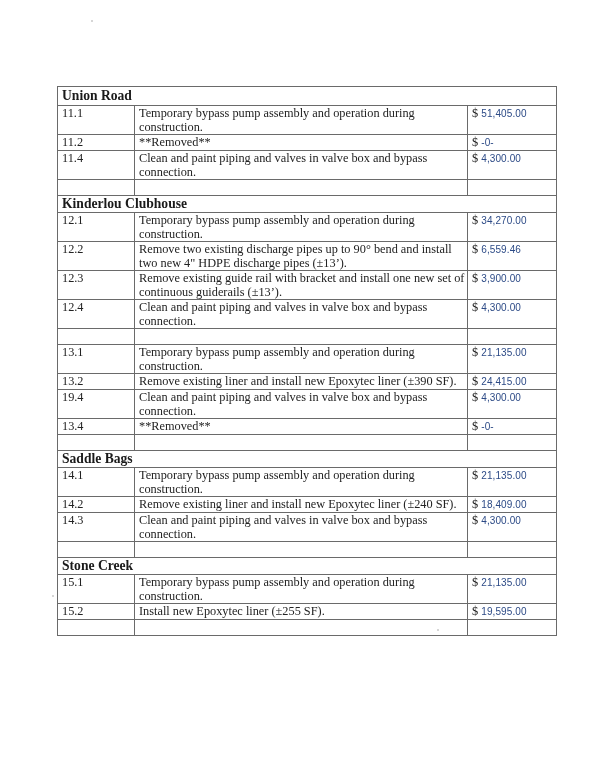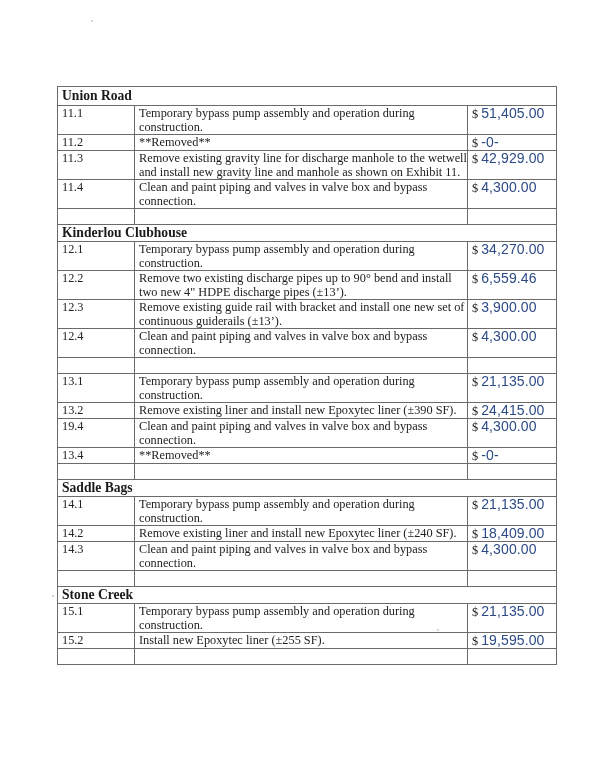--- a/index.html
+++ b/index.html
@@ -54,21 +54,21 @@
     tr.item.two td { height: 28px; }
     tr.blank td { height: 15px; }
     td.amt { white-space: nowrap; }
     .dollar {
       font-family: "Liberation Serif", serif;
       font-size: 12.3px;
       color: #1a1a1a;
     }
     .money {
       font-family: "Liberation Sans", "DejaVu Sans", sans-serif;
-      font-size: 14px;
+      font-size: 10px;
       color: #2c4a86;
       letter-spacing: 0.1px;
     }
     td.num { color: #333; }
     .speck {
       position: absolute;
       width: 2px; height: 2px;
       background: #c8c8c8;
       border-radius: 1px;
     }
@@ -96,25 +96,20 @@
       <tr class="item">
         <td class="num">11.1</td>
         <td>Temporary bypass pump assembly and operation during construction.</td>
         <td class="amt"><span class="dollar">$</span> <span class="money">51,405.00</span></td>
       </tr>
       <tr class="item">
         <td class="num">11.2</td>
         <td>**Removed**</td>
         <td class="amt"><span class="dollar">$</span> <span class="money">-0-</span></td>
       </tr>
-      <tr class="item two">
-        <td class="num">11.3</td>
-        <td>Remove existing gravity line for discharge manhole to the wetwell and install new gravity line and manhole as shown on Exhibit 11.</td>
-        <td class="amt"><span class="dollar">$</span> <span class="money">42,929.00</span></td>
-      </tr>
       <tr class="item">
         <td class="num">11.4</td>
         <td>Clean and paint piping and valves in valve box and bypass connection.</td>
         <td class="amt"><span class="dollar">$</span> <span class="money">4,300.00</span></td>
       </tr>
       <tr class="blank">
           <td></td>
           <td></td>
           <td></td>
         </tr>

